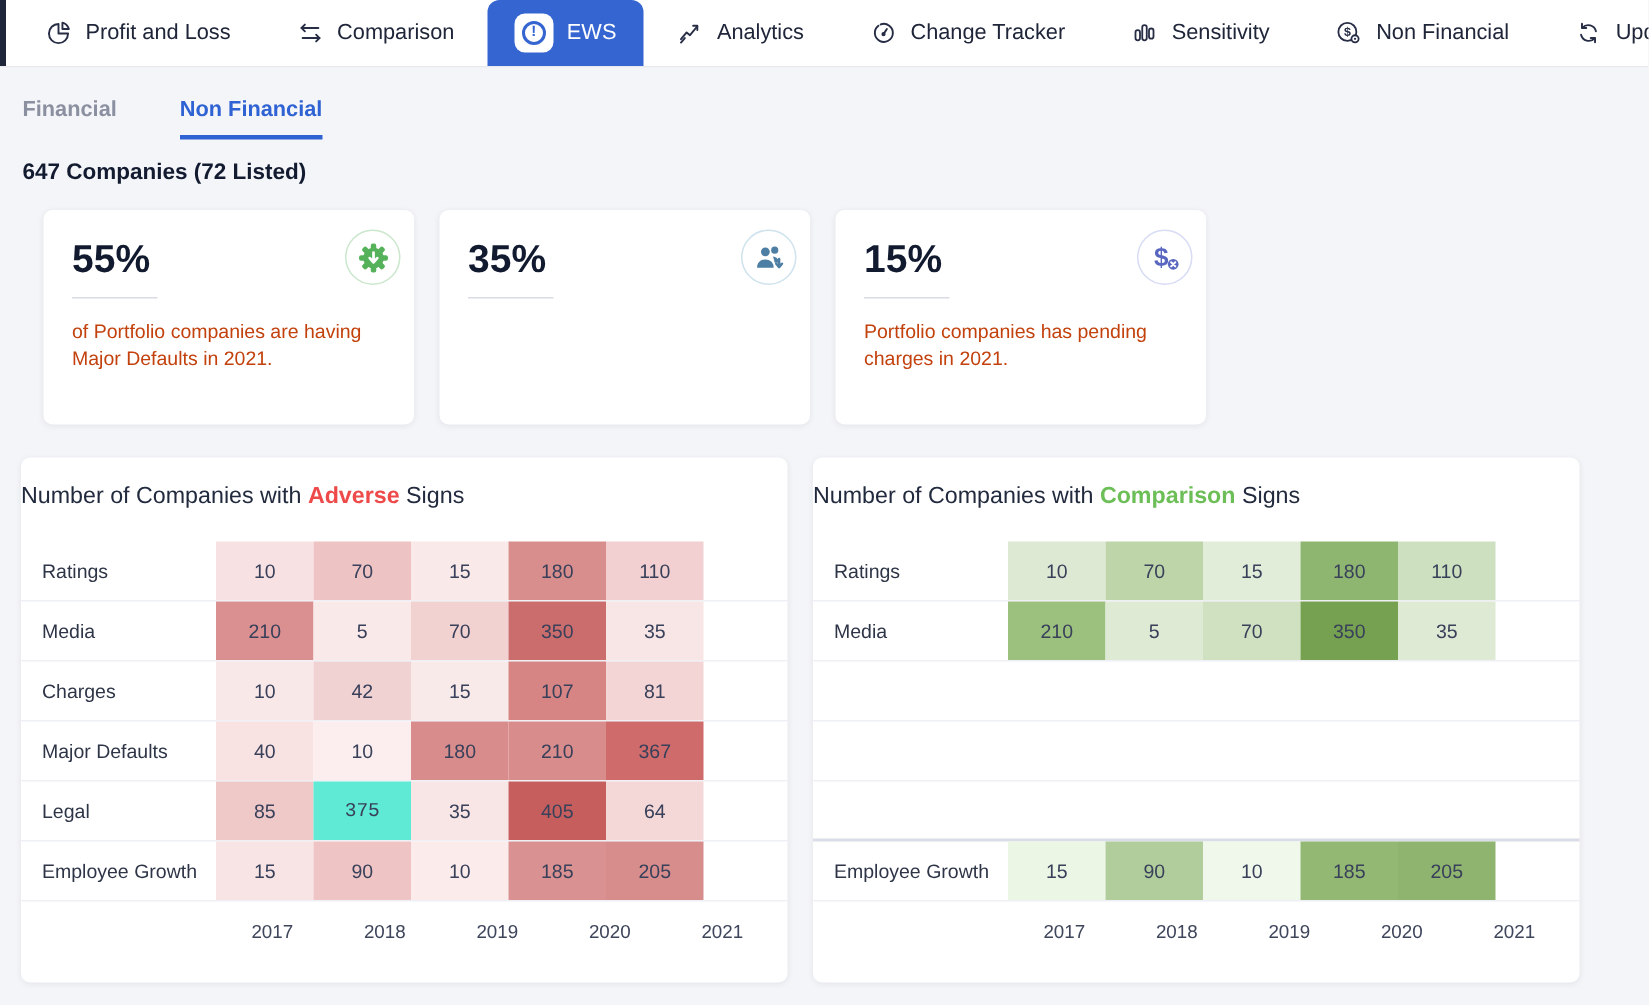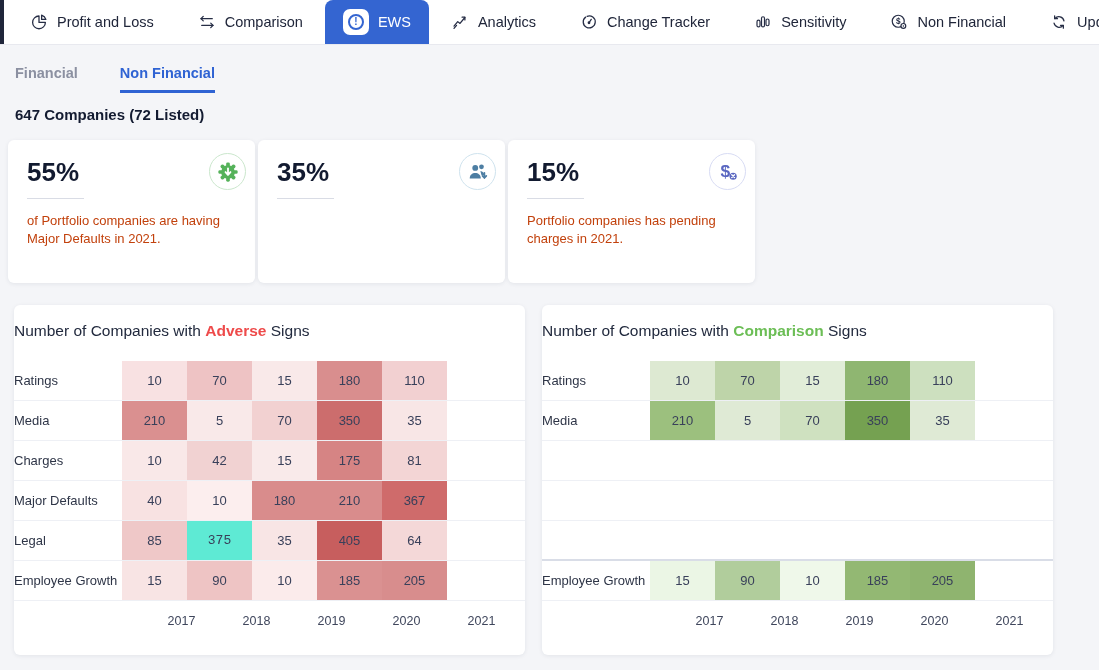--- a/index.html
+++ b/index.html
@@ -22,38 +22,38 @@
                 font-size:10px; font-weight:700; color:#3465d1; line-height:1; }
 
   
   .subtabs { display:flex; gap:42px; padding:20px 0 0 15px; }
   .subtab { font-size:14.5px; font-weight:600; color:#8b90a1; padding-bottom:9px; cursor:pointer; }
   .subtab.active { color:#2f63d3; border-bottom:3px solid #2f63d3; }
 
   .companies-line { margin:13px 0 0 15px; font-size:15px; font-weight:700; color:#131b31; }
 
   
-  .cards { display:grid; grid-template-columns:repeat(4,247px); gap:3px; margin:17px 46px 0 8px; }
+  .cards { display:grid; grid-template-columns:repeat(4,247px); gap:17px; margin:17px 46px 0 29px; }
   .card { position:relative; height:143px; background:#fff; border-radius:6px;
           box-shadow:0 1px 4px rgba(30,40,70,.08); padding:17px 18px 0 19px; }
   .card-value { font-size:26px; font-weight:700; color:#121a30; }
   .card-divider { width:57px; height:1px; background:#d9dce5; margin:10px 0 13px; }
   .card-desc { font-size:13px; line-height:1.42; color:#c2410c; max-width:208px; }
   .card-icon { position:absolute; top:13px; right:9px; width:37px; height:37px; border-radius:50%;
                border:1px solid; display:flex; align-items:center; justify-content:center; background:#fff; }
 
   
   .tables { display:grid; grid-template-columns:511px 511px; gap:17px; margin:22px 46px 0 14px; }
   .tcard { background:#fff; border-radius:6px; height:350px; box-shadow:0 1px 4px rgba(30,40,70,.08);
            padding-top:17px; }
   .ttitle { font-size:15.5px; font-weight:500; color:#222a3e; margin-bottom:21px; }
   .ttitle .hl { font-weight:600; }
   .hm-row { display:flex; height:40px; border-bottom:1px solid #eef0f5; }
   .hm-row.strong-bottom { border-bottom:2px solid #d9dde7; }
-  .hm-label { width:108px; display:flex; align-items:center; 
+  .hm-label { width:130px; display:flex; align-items:center; padding-left:14px;
               font-size:13px; color:#2e3547; }
   .hm-cells { display:flex; }
   .hm-cell { width:65px; display:flex; align-items:center; justify-content:center;
              font-size:13px; color:#39405a; }
   .hm-years { display:flex; height:40px; align-items:center; padding-left:130px; }
   .hm-year { width:75px; text-align:center; font-size:12.5px; color:#3f465c; }
 </style>
 </head>
 <body>
 
@@ -231,21 +231,21 @@
             <div class="hm-cell" style="background: rgb(204, 109, 109);">350</div>
             <div class="hm-cell" style="background: rgb(248, 230, 230);">35</div>
           </div>
         </div>
         <div class="hm-row">
           <div class="hm-label">Charges</div>
           <div class="hm-cells">
             <div class="hm-cell" style="background: rgb(249, 232, 232);">10</div>
             <div class="hm-cell" style="background: rgb(241, 210, 210);">42</div>
             <div class="hm-cell" style="background: rgb(249, 234, 234);">15</div>
-            <div class="hm-cell" style="background: rgb(214, 132, 132);">175</div>
+            <div class="hm-cell" style="background: rgb(214, 132, 132);">107</div>
             <div class="hm-cell" style="background: rgb(243, 213, 213);">81</div>
           </div>
         </div>
         <div class="hm-row">
           <div class="hm-label">Major Defaults</div>
           <div class="hm-cells">
             <div class="hm-cell" style="background: rgb(248, 226, 226);">40</div>
             <div class="hm-cell" style="background: rgb(252, 238, 238);">10</div>
             <div class="hm-cell" style="background: rgb(217, 140, 140);">180</div>
             <div class="hm-cell" style="background: rgb(217, 140, 140);">210</div>

